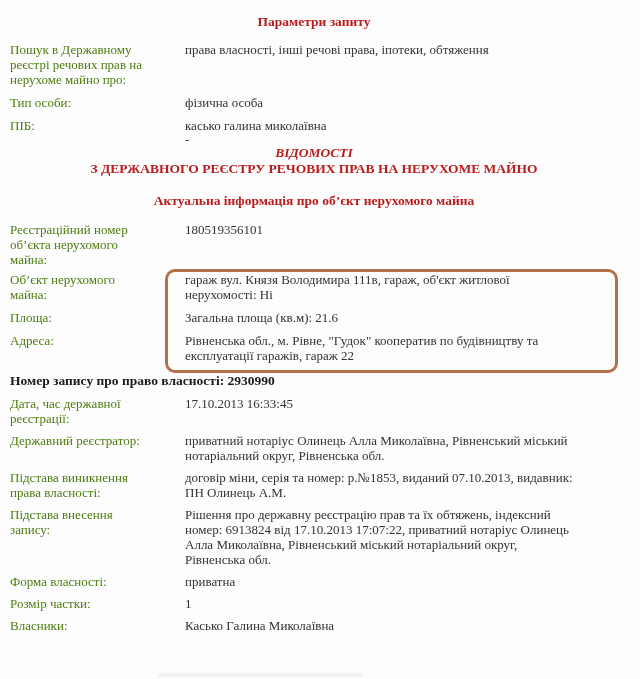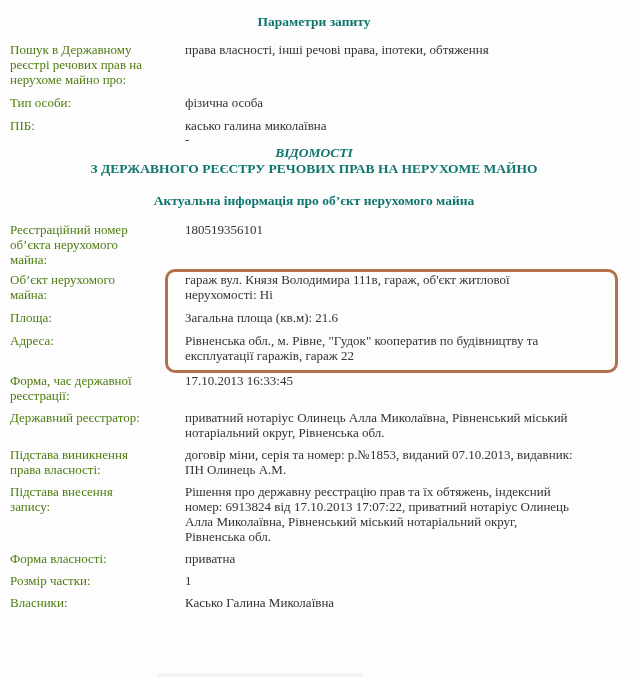--- a/index.html
+++ b/index.html
@@ -12,21 +12,21 @@
     font-family: "Liberation Serif", "DejaVu Serif", serif;
     font-size: 13px;
     line-height: 15px;
     color: #333333;
   }
   .inner { padding: 14px 22px 0 10px; }
 
   .heading {
     text-align: center;
     font-weight: bold;
-    color: #0f766e;
+    color: #b91c1c;
     font-size: 13.5px;
     line-height: 16px;
   }
   .h-params { margin: 0 0 12px 0; }
   .h-vidomosti { margin: 0; font-style: italic; }
   .h-reestr { margin: 0; }
   .h-object { margin: 16px 0 13px 0; }
   .h-ownership { margin: 12px 0 8px 0; }
 
   .row { display: flex; align-items: flex-start; margin-bottom: 8px; }
@@ -136,23 +136,24 @@
       </div>
 
       <div class="row">
         <div class="lbl">Адреса:</div>
         <div class="val">Рівненська обл., м. Рівне, "Гудок" кооператив по будівництву та
 експлуатації гаражів, гараж 22</div>
       </div>
     </div>
 
 
+    <div class="record-line">Номер запису про право власності: 2930990</div>
 
     <div class="row own-row">
-      <div class="lbl">Форма, час державної
+      <div class="lbl">Дата, час державної
 реєстрації:</div>
       <div class="val">17.10.2013 16:33:45</div>
     </div>
 
     <div class="row own-row">
       <div class="lbl">Державний реєстратор:</div>
       <div class="val">приватний нотаріус Олинець Алла Миколаївна, Рівненський міський
 нотаріальний округ, Рівненська обл.</div>
     </div>
 

